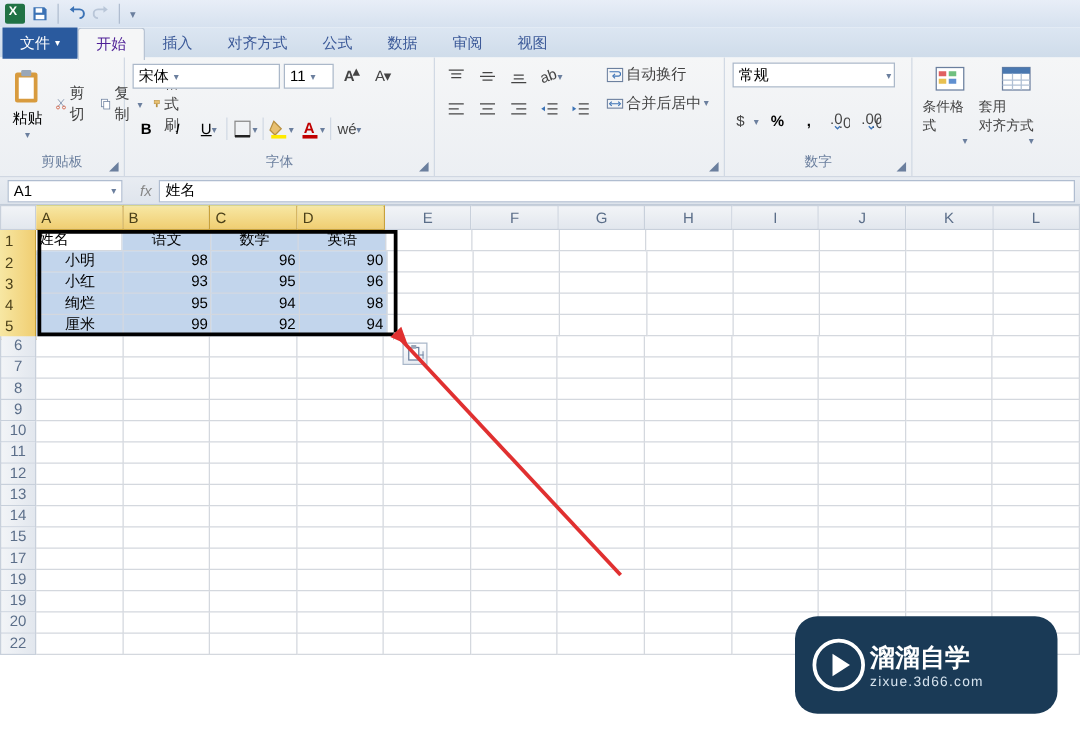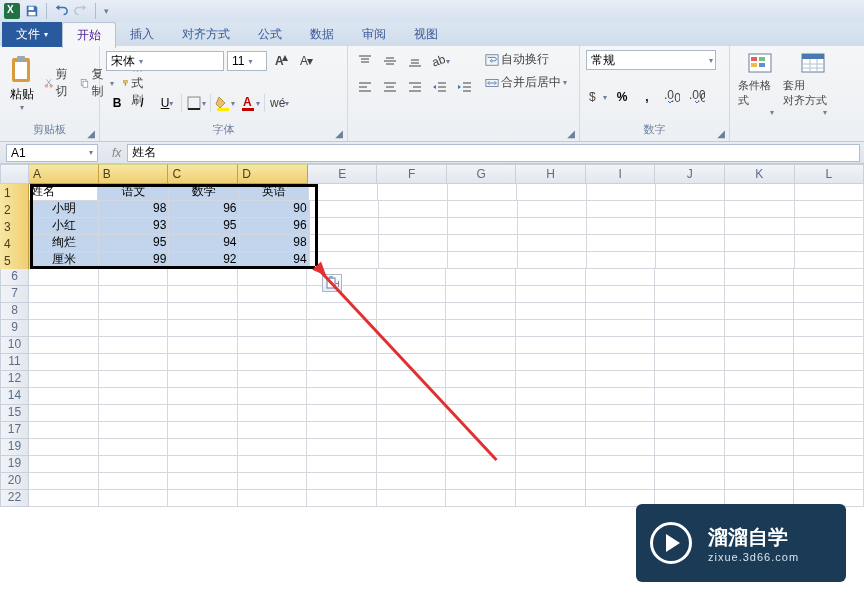--- a/index.html
+++ b/index.html
@@ -52,21 +52,21 @@
 .rh.sel{background:linear-gradient(to right,#f7e7a3,#f0ce72);border:none;border-right:1px solid #c8a13a;border-bottom:1px solid #c8a13a;color:#4b4019;}
 .cell{width:72px;border-right:1px solid #d4d8de;border-bottom:1px solid #d4d8de;padding:0 2px;line-height:15px;color:#000;overflow:hidden;}
 .cell.r{text-align:right;}
 .cell.selbg{background:#c2d5ec;padding-left:23px;}
 .cell.active{background:#fff;}
 .selborder{position:absolute;border:3px solid #000;pointer-events:none;}
 .fillhandle{position:absolute;width:6px;height:6px;background:#000;border:1px solid #fff;}
 .pasteopts{position:absolute;width:20px;height:18px;border:1px solid #a9b7c9;background:linear-gradient(#fdfdfe,#e7ecf2);display:flex;align-items:center;justify-content:center;}
 .arrow-line{position:absolute;background:#e03030;height:2.5px;transform-origin:left center;}
 .arrow-head{position:absolute;width:0;height:0;border-left:14px solid #e03030;border-top:6px solid transparent;border-bottom:6px solid transparent;transform-origin:left center;}
-.watermark{position:absolute;right:18px;bottom:20px;width:210px;height:78px;background:#1a3a56;border-radius:6px;display:flex;align-items:center;padding:0 14px;gap:16px;}
+.watermark{position:absolute;right:18px;bottom:31px;width:210px;height:78px;background:#1a3a56;border-radius:18px;display:flex;align-items:center;padding:0 14px;gap:4px;}
 .watermark .play{width:42px;height:42px;border:3px solid #fff;border-radius:50%;display:flex;align-items:center;justify-content:center;}
 .watermark .play:after{content:"";border-left:14px solid #fff;border-top:9px solid transparent;border-bottom:9px solid transparent;margin-left:4px;}
 .watermark .wt{color:#fff;}
 .watermark .wt .t1{font-size:20px;font-weight:bold;}
 .watermark .wt .t2{font-size:11px;letter-spacing:1px;color:#d6e3ee;}
 </style>
 </head>
 <body>
 
 <div class="titlebar">
@@ -592,20 +592,35 @@
         <div class="cell"></div>
         <div class="cell"></div>
         <div class="cell"></div>
         <div class="cell"></div>
         <div class="cell"></div>
         <div class="cell"></div>
         <div class="cell"></div>
         <div class="cell"></div>
       </div>
       <div class="row">
+        <div class="rh">13</div>
+        <div class="cell"></div>
+        <div class="cell"></div>
+        <div class="cell"></div>
+        <div class="cell"></div>
+        <div class="cell"></div>
+        <div class="cell"></div>
+        <div class="cell"></div>
+        <div class="cell"></div>
+        <div class="cell"></div>
+        <div class="cell"></div>
+        <div class="cell"></div>
+        <div class="cell"></div>
+      </div>
+      <div class="row">
         <div class="rh">14</div>
         <div class="cell"></div>
         <div class="cell"></div>
         <div class="cell"></div>
         <div class="cell"></div>
         <div class="cell"></div>
         <div class="cell"></div>
         <div class="cell"></div>
         <div class="cell"></div>
         <div class="cell"></div>

